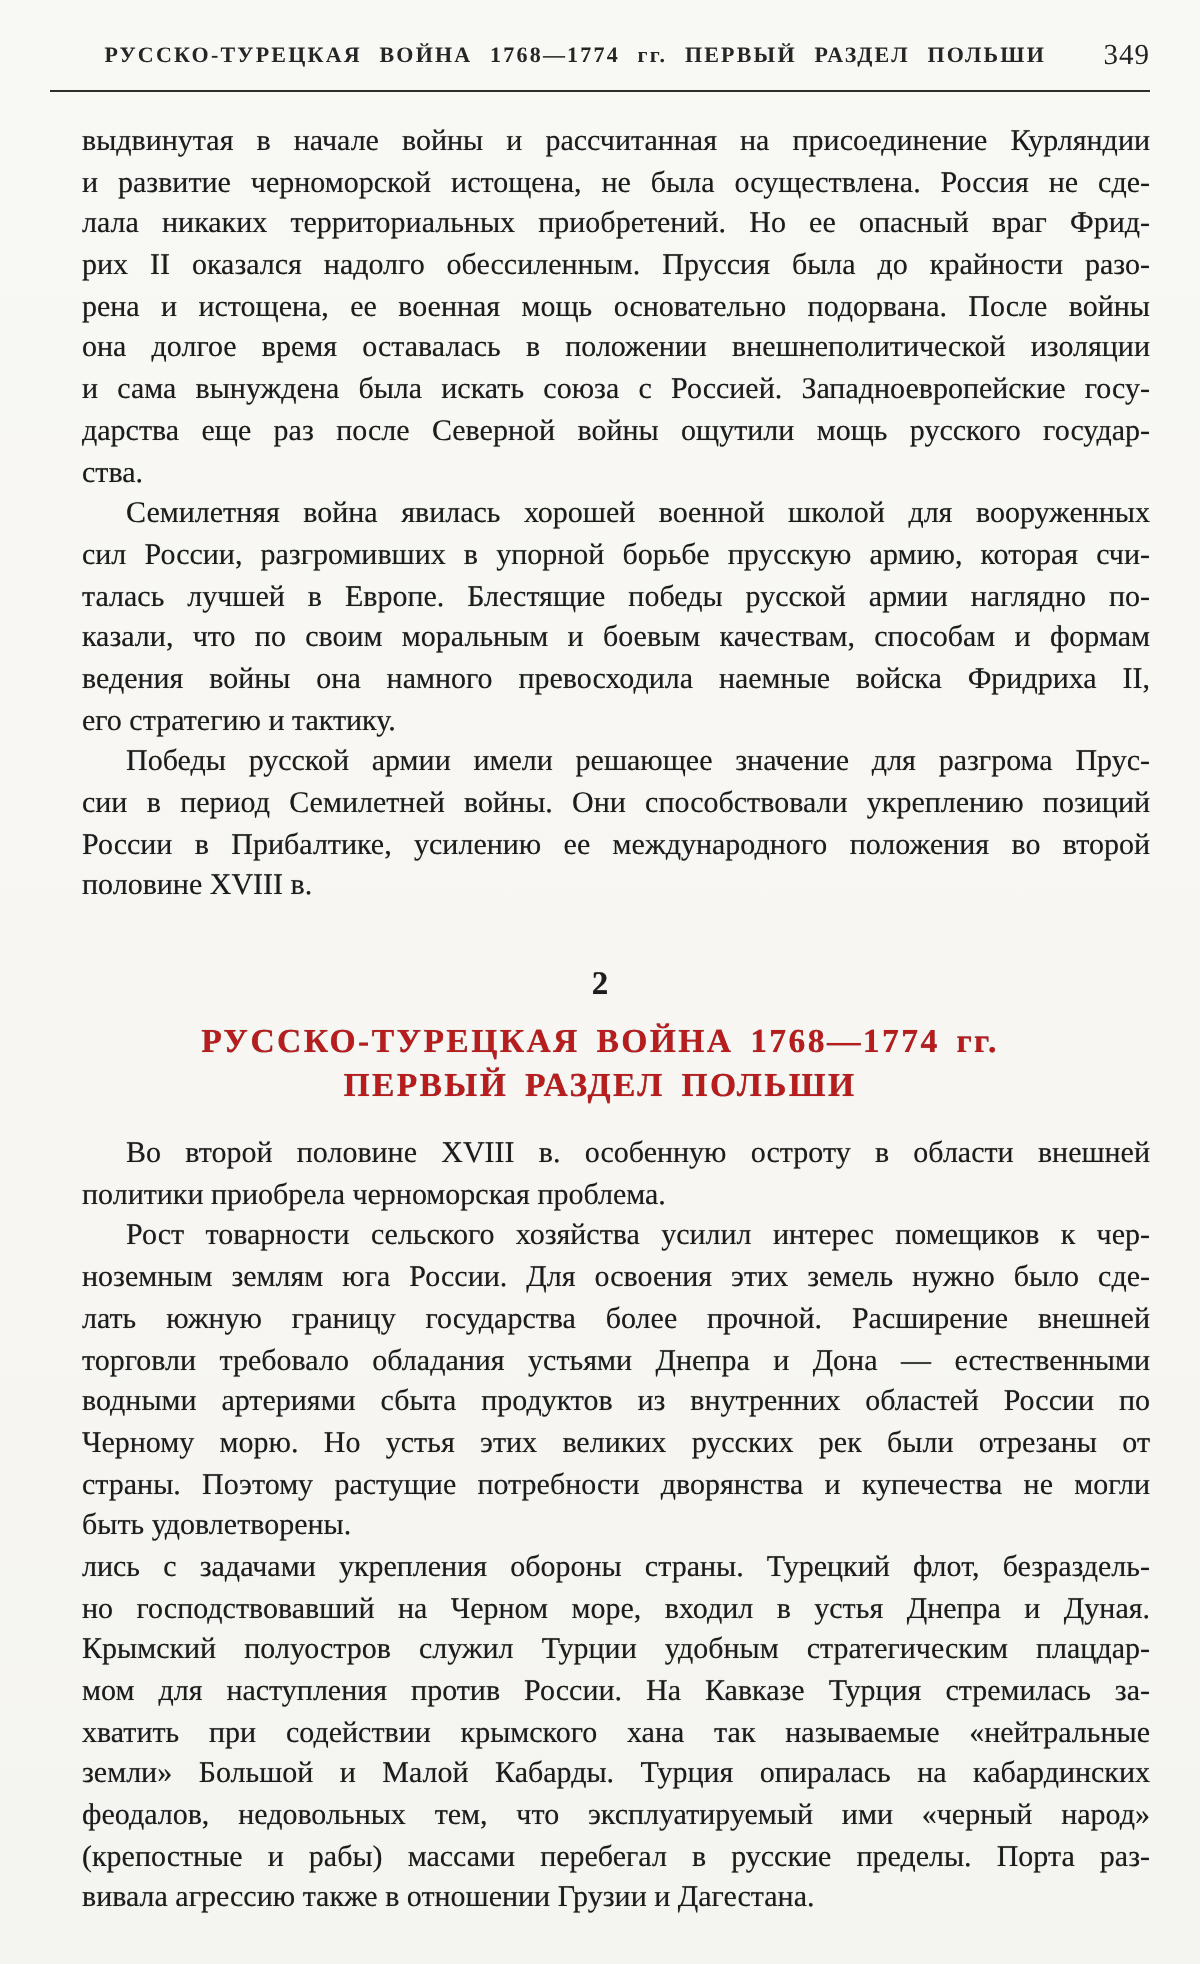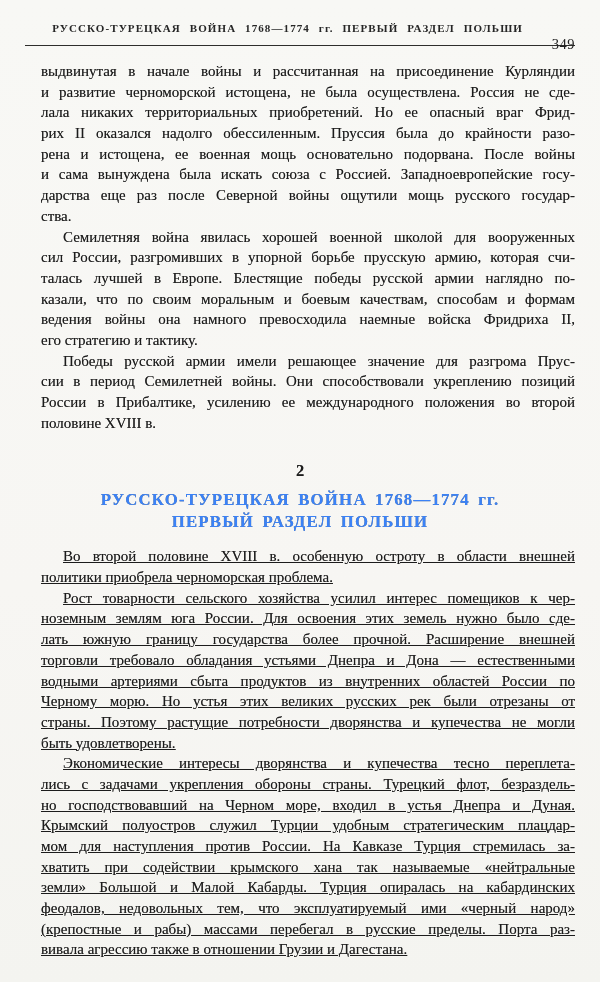--- a/index.html
+++ b/index.html
@@ -32,21 +32,21 @@
     font-size: 11px;
     font-weight: 700;
     letter-spacing: 1.1px;
     word-spacing: 5px;
     color: #262626;
     white-space: nowrap;
   }
   .rh-num {
     position: absolute;
     right: 0;
-    top: 16px;
+    top: 0;
     font-size: 14.5px;
     font-weight: 400;
     letter-spacing: 0.5px;
     color: #222;
   }
   .rule {
     margin-top: 8px;
     border-top: 1.7px solid #2e2e2c;
     height: 0;
   }
@@ -81,24 +81,24 @@
     color: #1d1d1d;
   }
   .section-title {
     margin: 7px 0 0 0;
     text-align: center;
     font-size: 16.8px;
     font-weight: 700;
     letter-spacing: 1.2px;
     word-spacing: 3px;
     line-height: 22px;
-    color: #3b82f6;
+    color: #b91c1c;
     text-shadow: 0 0 0.35px rgba(20,20,20,0.6);
   }
-  .after-title { padding-top: 13px; text-decoration: underline; }
+  .after-title { padding-top: 13px; }
 </style>
 </head>
 <body>
 
 <div class="page">
 
   <div class="running-head">
     <span class="rh-title">РУССКО-ТУРЕЦКАЯ ВОЙНА 1768—1774 гг. ПЕРВЫЙ РАЗДЕЛ ПОЛЬШИ</span>
     <span class="rh-num">349</span>
   </div>
@@ -107,20 +107,21 @@
 
   <div class="content">
 
     <div>
         <div class="para">
           <div class="line">выдвинутая в начале войны и  рассчитанная на присоединение  Курляндии</div>
           <div class="line">и развитие  черноморской  истощена, не была  осуществлена.  Россия  не  сде-</div>
           <div class="line">лала никаких  территориальных  приобретений.  Но  ее  опасный  враг  Фрид-</div>
           <div class="line">рих II оказался надолго обессиленным.  Пруссия  была  до  крайности  разо-</div>
           <div class="line">рена и истощена,  ее военная  мощь  основательно  подорвана.  После  войны</div>
+          <div class="line">она долгое  время  оставалась  в  положении  внешнеполитической  изоляции</div>
           <div class="line">и сама вынуждена была искать союза с Россией. Западноевропейские  госу-</div>
           <div class="line">дарства  еще  раз  после  Северной  войны  ощутили  мощь  русского  государ-</div>
           <div class="line last">ства.</div>
         </div>
         <div class="para">
           <div class="line indent">Семилетняя  война  явилась  хорошей  военной  школой  для  вооруженных</div>
           <div class="line">сил России, разгромивших  в  упорной  борьбе  прусскую  армию,  которая  счи-</div>
           <div class="line">талась  лучшей  в  Европе.  Блестящие  победы  русской  армии  наглядно  по-</div>
           <div class="line">казали,  что  по  своим  моральным  и  боевым  качествам,  способам  и  формам</div>
           <div class="line">ведения  войны  она  намного  превосходила  наемные  войска  Фридриха  II,</div>
@@ -150,21 +151,20 @@
           <div class="line indent">Рост  товарности  сельского  хозяйства  усилил  интерес  помещиков  к  чер-</div>
           <div class="line">ноземным  землям  юга  России.  Для  освоения  этих  земель  нужно  было  сде-</div>
           <div class="line">лать  южную  границу  государства  более  прочной.  Расширение  внешней</div>
           <div class="line">торговли  требовало  обладания  устьями  Днепра  и  Дона — естественными</div>
           <div class="line">водными  артериями  сбыта  продуктов  из  внутренних  областей  России  по</div>
           <div class="line">Черному  морю.  Но  устья  этих  великих  русских  рек  были  отрезаны  от</div>
           <div class="line">страны. Поэтому растущие  потребности  дворянства  и  купечества  не  могли</div>
           <div class="line last">быть  удовлетворены.</div>
         </div>
         <div class="para">
-          <div class="line indent">Экономические  интересы  дворянства  и  купечества  тесно  переплета-</div>
           <div class="line">лись с задачами  укрепления  обороны  страны.  Турецкий  флот,  безраздель-</div>
           <div class="line">но  господствовавший  на  Черном  море,  входил  в  устья  Днепра  и  Дуная.</div>
           <div class="line">Крымский  полуостров  служил  Турции  удобным  стратегическим  плацдар-</div>
           <div class="line">мом  для  наступления  против  России.  На  Кавказе  Турция  стремилась  за-</div>
           <div class="line">хватить  при  содействии  крымского  хана  так  называемые  «нейтральные</div>
           <div class="line">земли»  Большой  и  Малой  Кабарды.  Турция  опиралась  на  кабардинских</div>
           <div class="line">феодалов,  недовольных  тем,  что  эксплуатируемый  ими  «черный  народ»</div>
           <div class="line">(крепостные  и  рабы)  массами  перебегал  в  русские  пределы.  Порта  раз-</div>
           <div class="line last">вивала  агрессию  также  в  отношении  Грузии  и  Дагестана.</div>
         </div>

